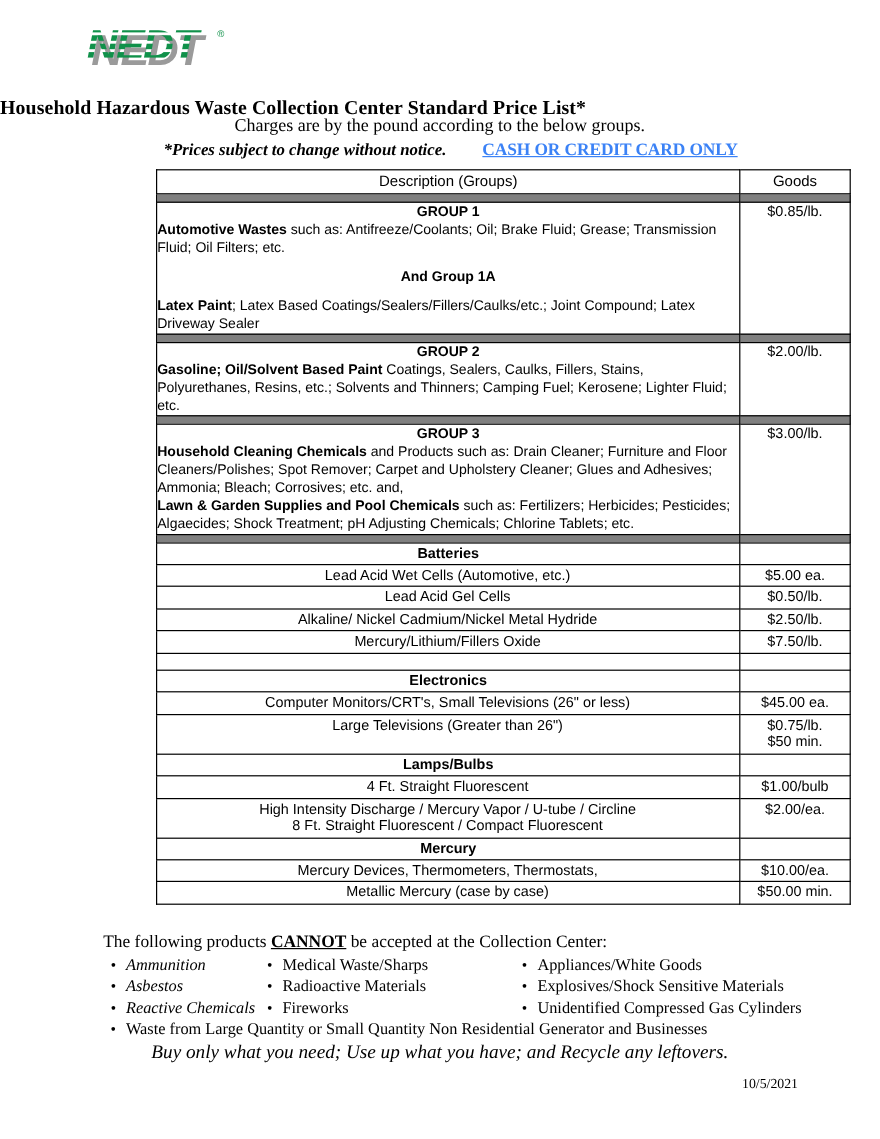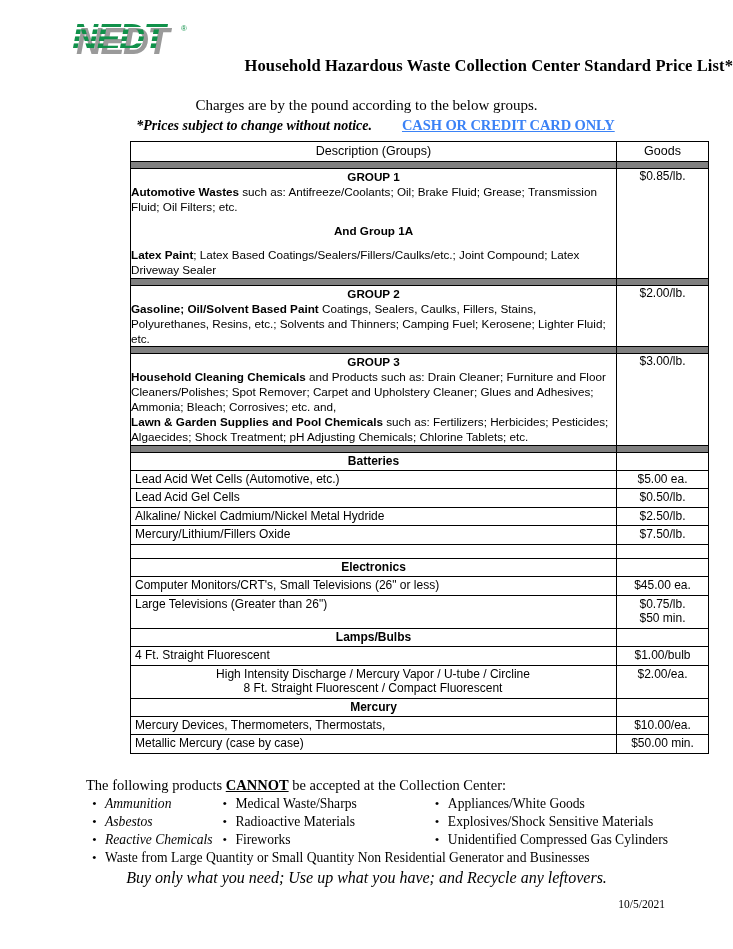--- a/index.html
+++ b/index.html
@@ -23,22 +23,22 @@
     top: 18px;
     width: 130px;
     height: 44px;
   }
   .logo-svg { display:block; }
 
   
   .doc-title {
     position: absolute;
     left: 0; right: 0;
-    top: 56px;
-    text-align: right;
+    top: 80px;
+    text-align: left;
     font-family: "Liberation Serif", serif;
     font-weight: bold;
     font-size: 16.5px;
     letter-spacing: 0.1px;
   }
   .sub-line1 {
     position: absolute;
     left: 0; right: 0;
     top: 97px;
     text-align: center;
@@ -120,21 +120,21 @@
     padding: 2px 0;
   }
 
   .sect-head td.sh {
     text-align: center;
     font-weight: bold;
     font-size: 12px;
     padding: 1px 0 2px 0;
   }
   .item td.it {
-    text-align: left;
+    text-align: center;
     padding: 1px 5px 2px 4px;
     font-size: 12px;
     line-height: 1.22;
   }
   .item td.pr {
     text-align: center;
     font-size: 12px;
     padding: 1px 0 2px 0;
     line-height: 1.22;
     vertical-align: top;

